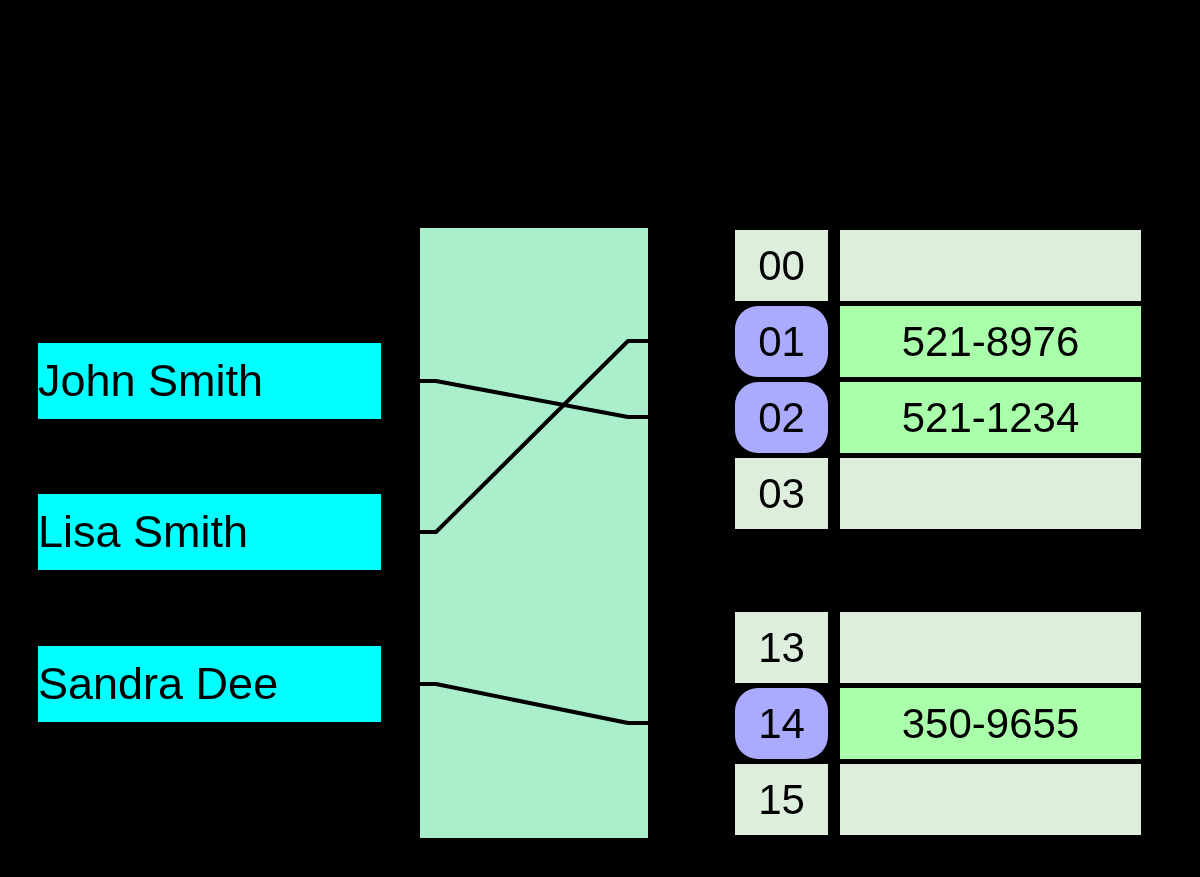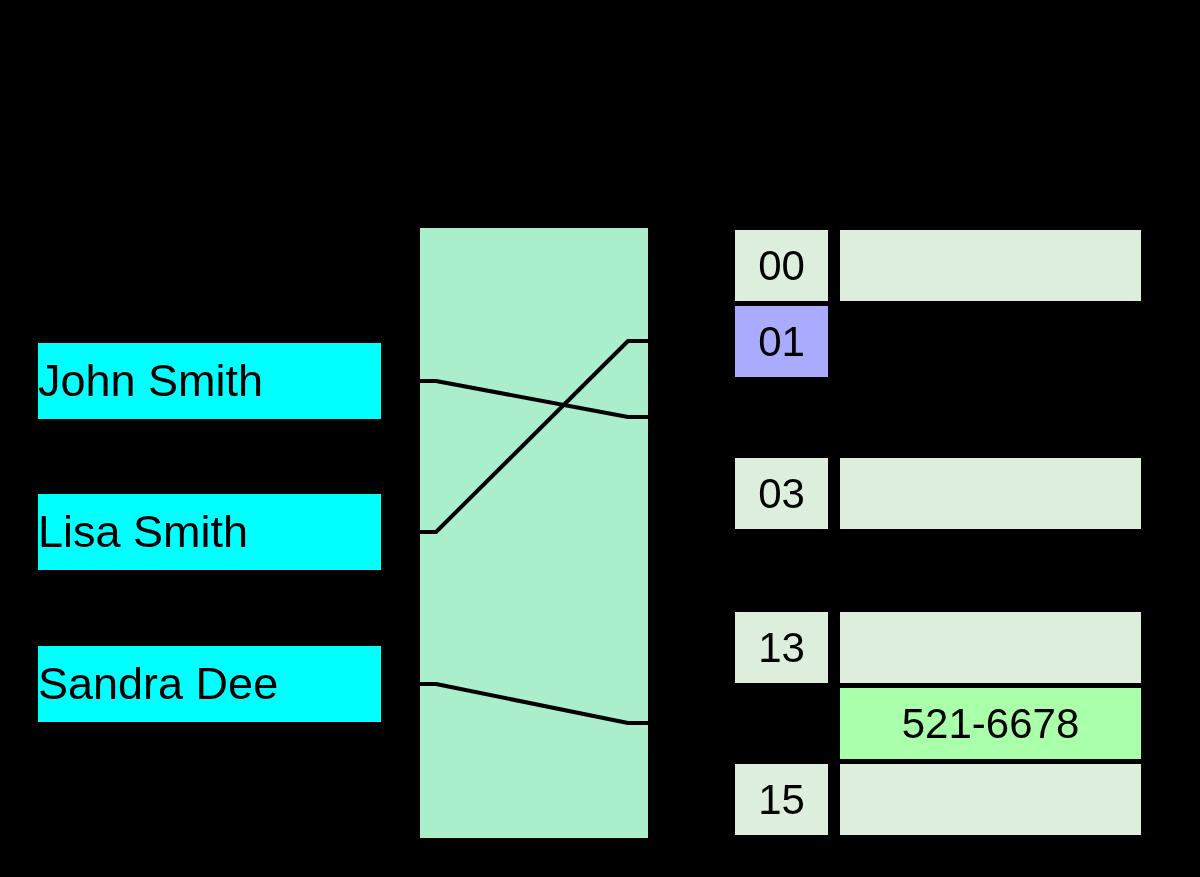--- a/index.html
+++ b/index.html
@@ -85,20 +85,21 @@
     width: 93px;
     height: 71px;
     background: var(--bucket-empty, #ddeedd);
     display: flex;
     align-items: center;
     justify-content: center;
     font-size: 42px;
   }
   .bucket-index.highlight {
     background: var(--bucket-index-highlight, #aaaaff);
+    border-radius: 23px;
   }
   .bucket-value {
     position: absolute;
     left: 840px;
     width: 301px;
     height: 71px;
     background: var(--bucket-empty, #ddeedd);
     display: flex;
     align-items: center;
     justify-content: center;
@@ -130,31 +131,37 @@
   <div class="key-box key-lisa">
     <span>Lisa Smith</span>
   </div>
 
   <div class="bucket-row row-00">
     <div class="bucket-index">00</div>
     <div class="bucket-value"></div>
   </div>
   <div class="bucket-row row-01">
     <div class="bucket-index highlight">01</div>
+    <div class="bucket-value filled">521-8976</div>
+  </div>
+  <div class="bucket-row row-02">
+    <div class="bucket-index highlight">02</div>
+    <div class="bucket-value filled">521-1234</div>
   </div>
   <div class="bucket-row row-03">
     <div class="bucket-index">03</div>
     <div class="bucket-value"></div>
   </div>
 
   <div class="bucket-row row-13">
     <div class="bucket-index">13</div>
     <div class="bucket-value"></div>
   </div>
   <div class="bucket-row row-14">
-    <div class="bucket-value filled">521-6678</div>
+    <div class="bucket-index highlight">14</div>
+    <div class="bucket-value filled">350-9655</div>
   </div>
   <div class="bucket-row row-15">
     <div class="bucket-index">15</div>
     <div class="bucket-value"></div>
   </div>
 
 </div>
 
 </body></html>

